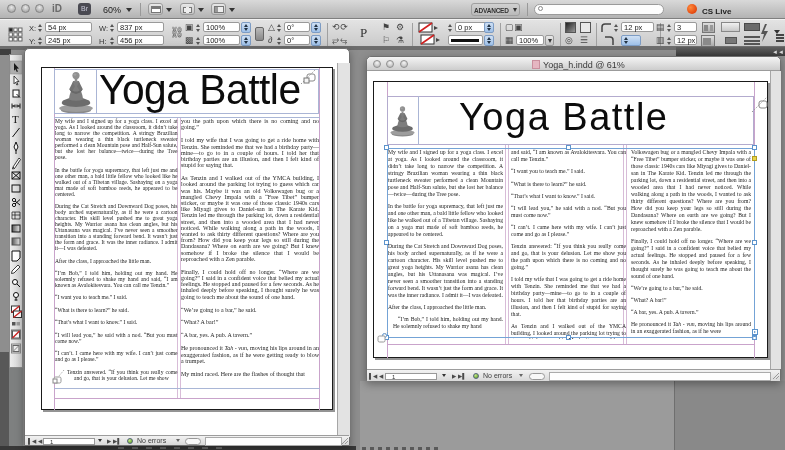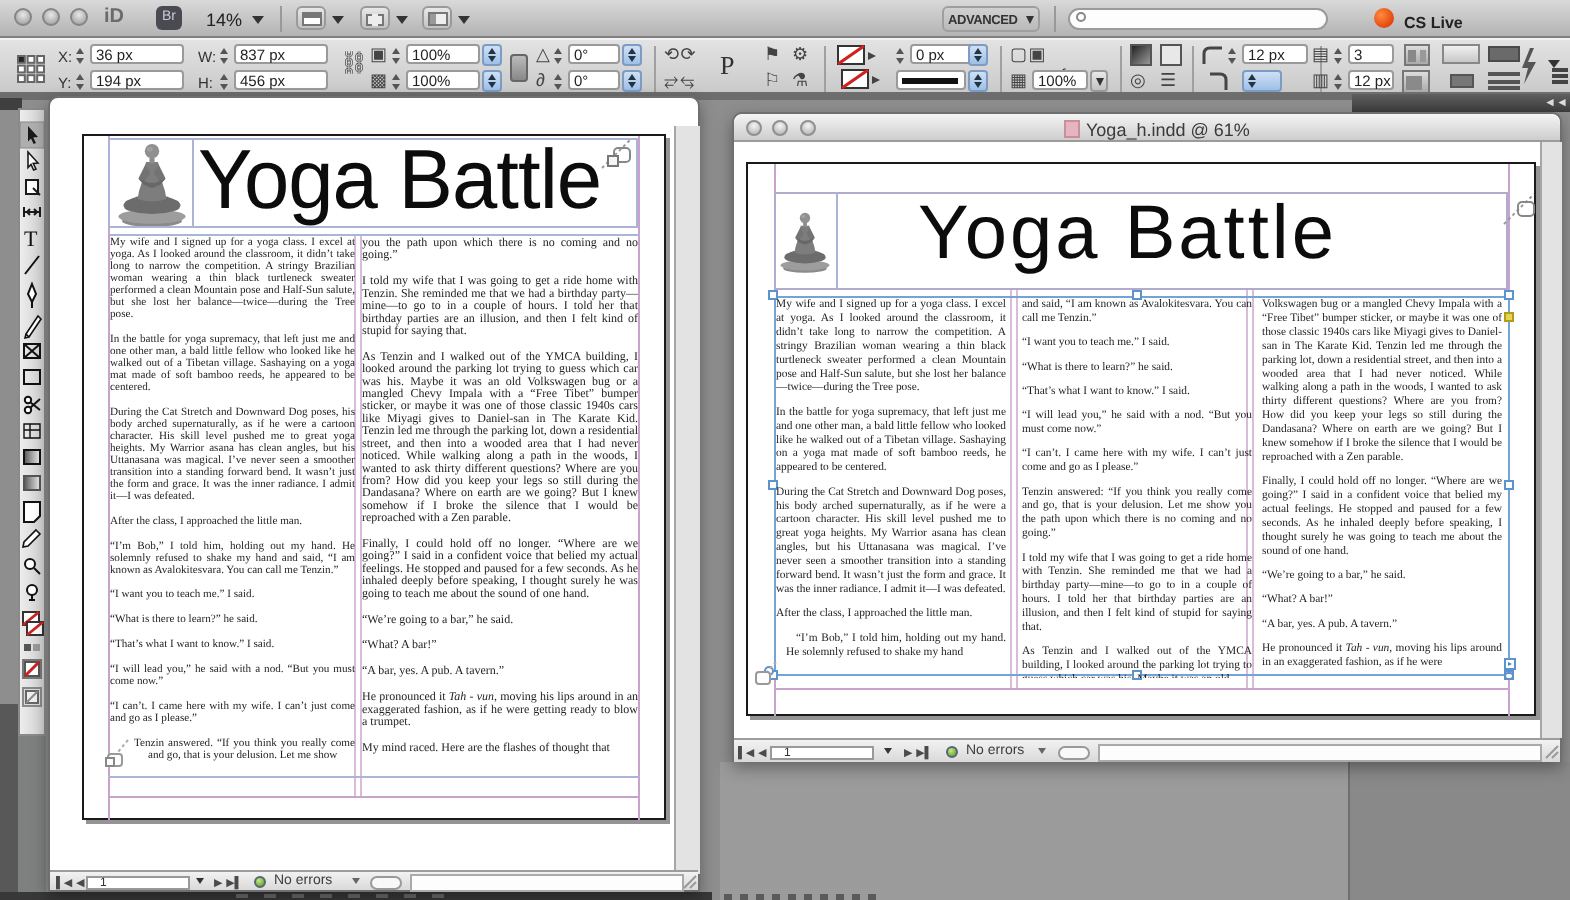--- a/index.html
+++ b/index.html
@@ -58,21 +58,21 @@
 <div class="abs" style="left:0;top:446px;width:356px;height:4px;background:#383838;"></div>
 <div class="abs" style="left:118px;top:447px;width:110px;height:2px;background:repeating-linear-gradient(to right,#6a6a6a 0 6px,#383838 6px 14px);"></div>
 <div class="abs" style="left:362px;top:446.5px;width:80px;height:3px;background:repeating-linear-gradient(to right,#5a5a5a 0 4px,#9b9b9b 4px 8px);"></div>
 
 <div id="appbar" class="abs">
   <div class="light abs" style="left:7px;"></div>
   <div class="light abs" style="left:21px;"></div>
   <div class="light abs" style="left:35px;"></div>
   <div class="abs" style="left:52px;top:3px;font-size:10px;font-weight:bold;color:#6b6b6b;">iD</div>
   <div class="abs" style="left:78px;top:3px;width:13px;height:12px;background:#4a4a52;border-radius:3px;color:#c8c8d8;font-size:7px;text-align:center;line-height:12px;">Br</div>
-  <div class="abtxt abs" style="left:103px;top:5px;">14%</div>
+  <div class="abtxt abs" style="left:103px;top:5px;">60%</div>
   <div class="dd abs" style="left:126px;top:8px;"></div>
   <div class="abs" style="left:140px;top:3px;width:1px;height:13px;background:#999;"></div>
   <div class="abbtn abs" style="left:148px;width:15px;">
       <div style="margin:2px 1.5px;height:7px;border:1px solid #777;border-top:3px solid #777;background:#fff;"></div>
     </div>
     <div class="dd abs" style="left:166px;top:8px;"></div>
   <div class="abbtn abs" style="left:180px;width:15px;">
       <div style="margin:2.5px 2px;height:6px;border:1px dashed #777;background:#eee;"></div>
     </div>
     <div class="dd abs" style="left:198px;top:8px;"></div>
@@ -100,24 +100,24 @@
       <rect x="1" y="5.8" width="3.4" height="3.4"></rect>
         <rect x="5.8" y="5.8" width="3.4" height="3.4"></rect>
         <rect x="10.6" y="5.8" width="3.4" height="3.4"></rect>
       <rect x="1" y="10.6" width="3.4" height="3.4"></rect>
         <rect x="5.8" y="10.6" width="3.4" height="3.4"></rect>
         <rect x="10.6" y="10.6" width="3.4" height="3.4"></rect>
     </g>
   </svg>
   <div class="lbl abs" style="left:29px;top:4px;">X:</div>
     <div class="stp abs" style="left:38px;top:3px;"></div>
-    <div class="fld abs" style="left:45px;top:2px;width:47px;">36 px</div>
+    <div class="fld abs" style="left:45px;top:2px;width:47px;">54 px</div>
   <div class="lbl abs" style="left:29px;top:17px;">Y:</div>
     <div class="stp abs" style="left:38px;top:16px;"></div>
-    <div class="fld abs" style="left:45px;top:15px;width:47px;">194 px</div>
+    <div class="fld abs" style="left:45px;top:15px;width:47px;">245 px</div>
   <div class="lbl abs" style="left:99px;top:4px;">W:</div>
     <div class="stp abs" style="left:110px;top:3px;"></div>
     <div class="fld abs" style="left:117px;top:2px;width:47px;">837 px</div>
   <div class="lbl abs" style="left:99px;top:17px;">H:</div>
     <div class="stp abs" style="left:110px;top:16px;"></div>
     <div class="fld abs" style="left:117px;top:15px;width:47px;">456 px</div>
   <div class="ic abs" style="left:170px;top:8px;font-size:11px;">⛓</div>
 
   <div class="ic abs" style="left:185px;top:3px;">▣</div>
     <div class="stp abs" style="left:196px;top:3px;"></div>

